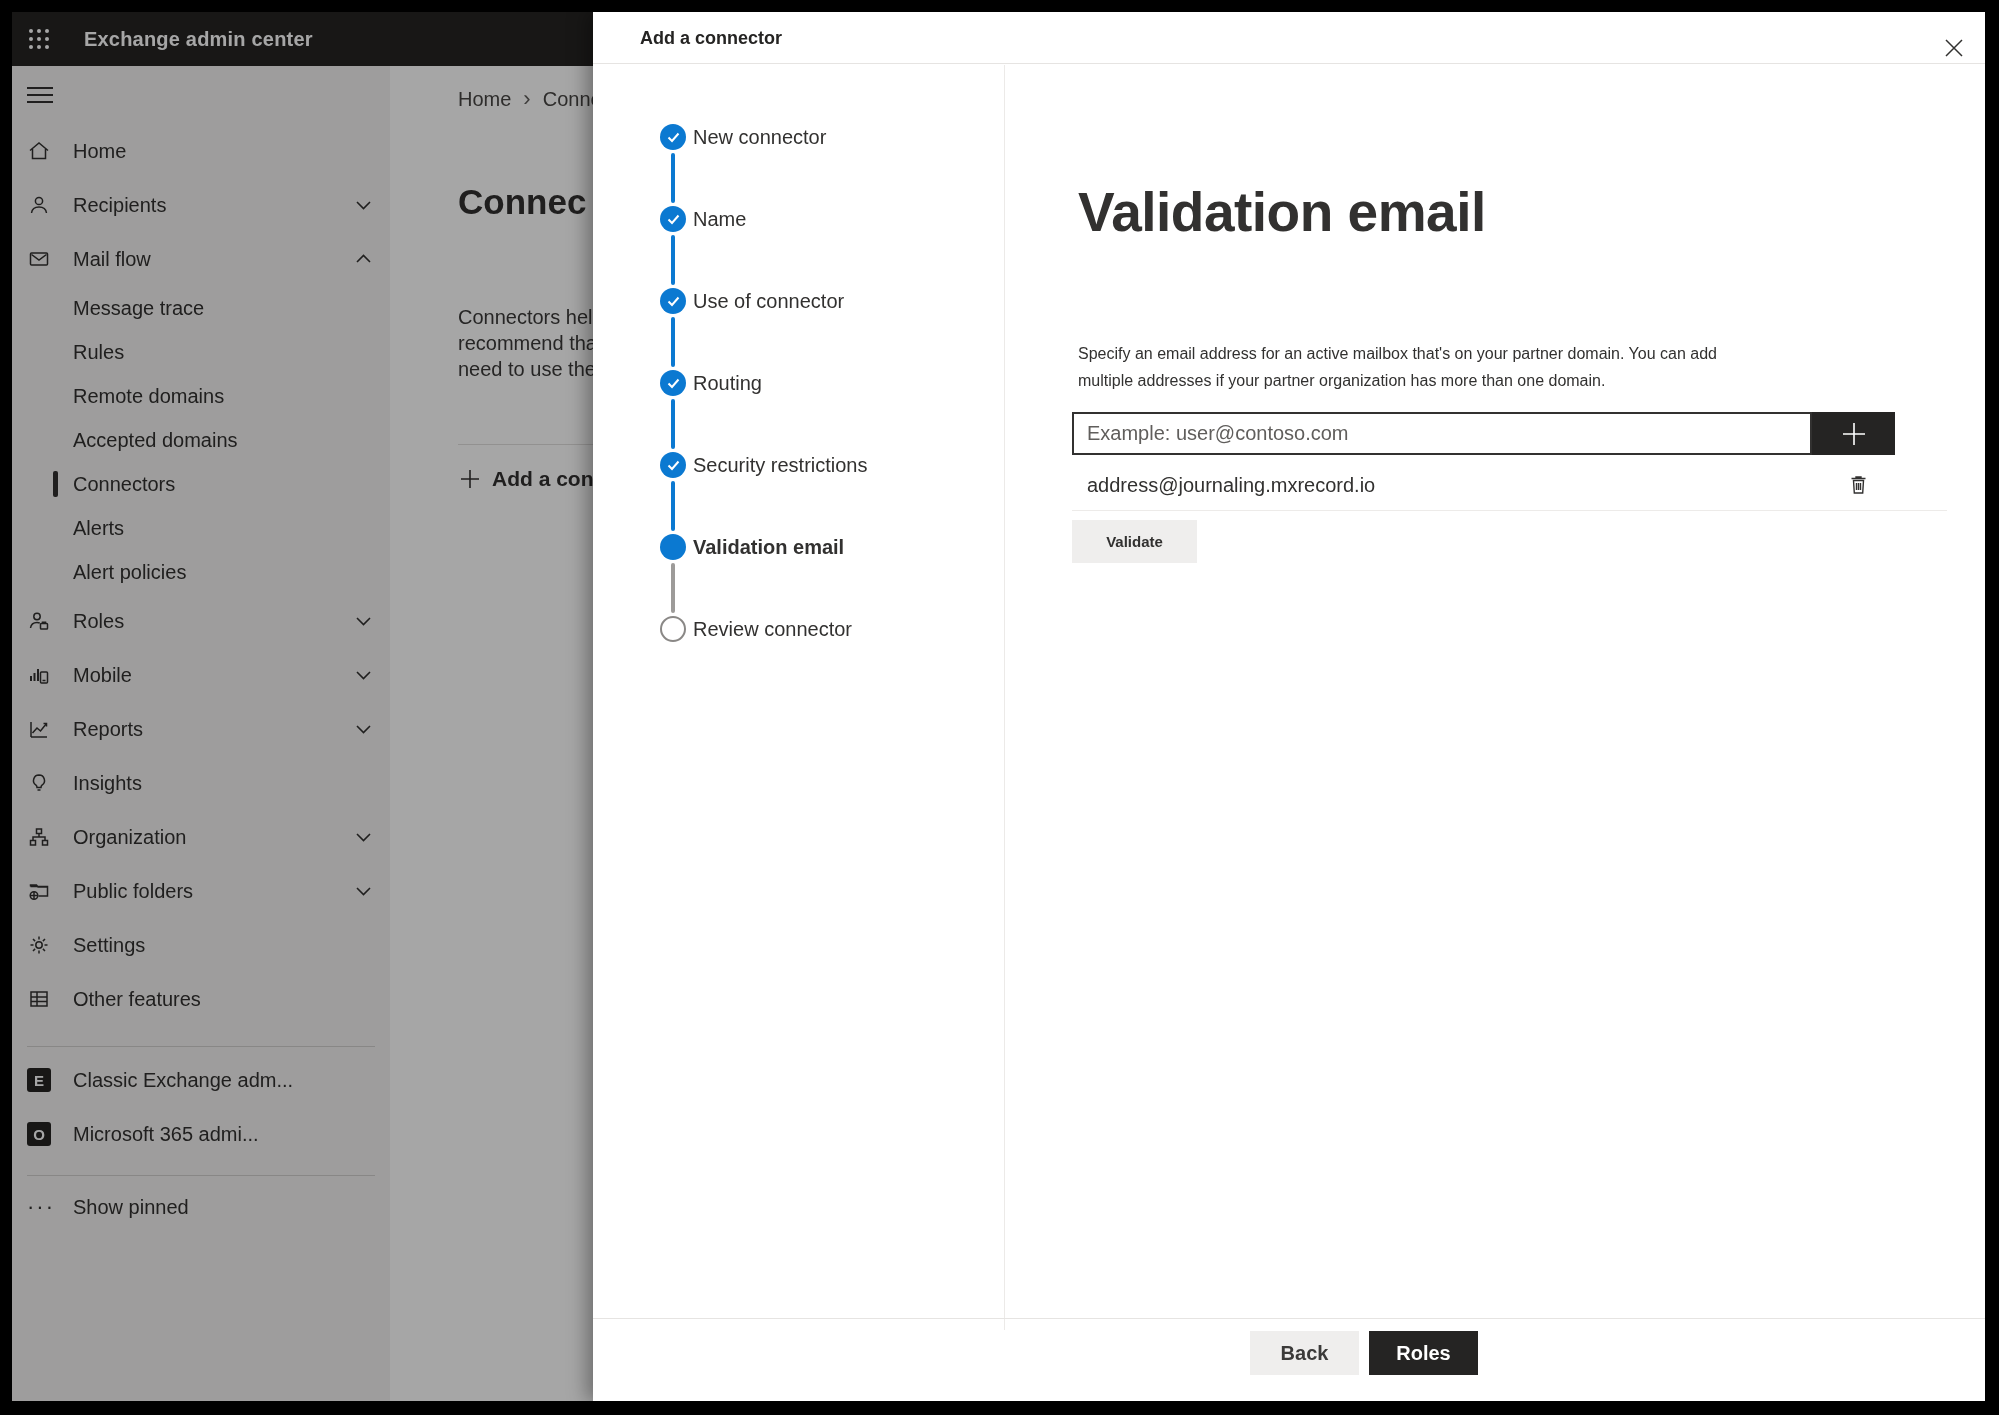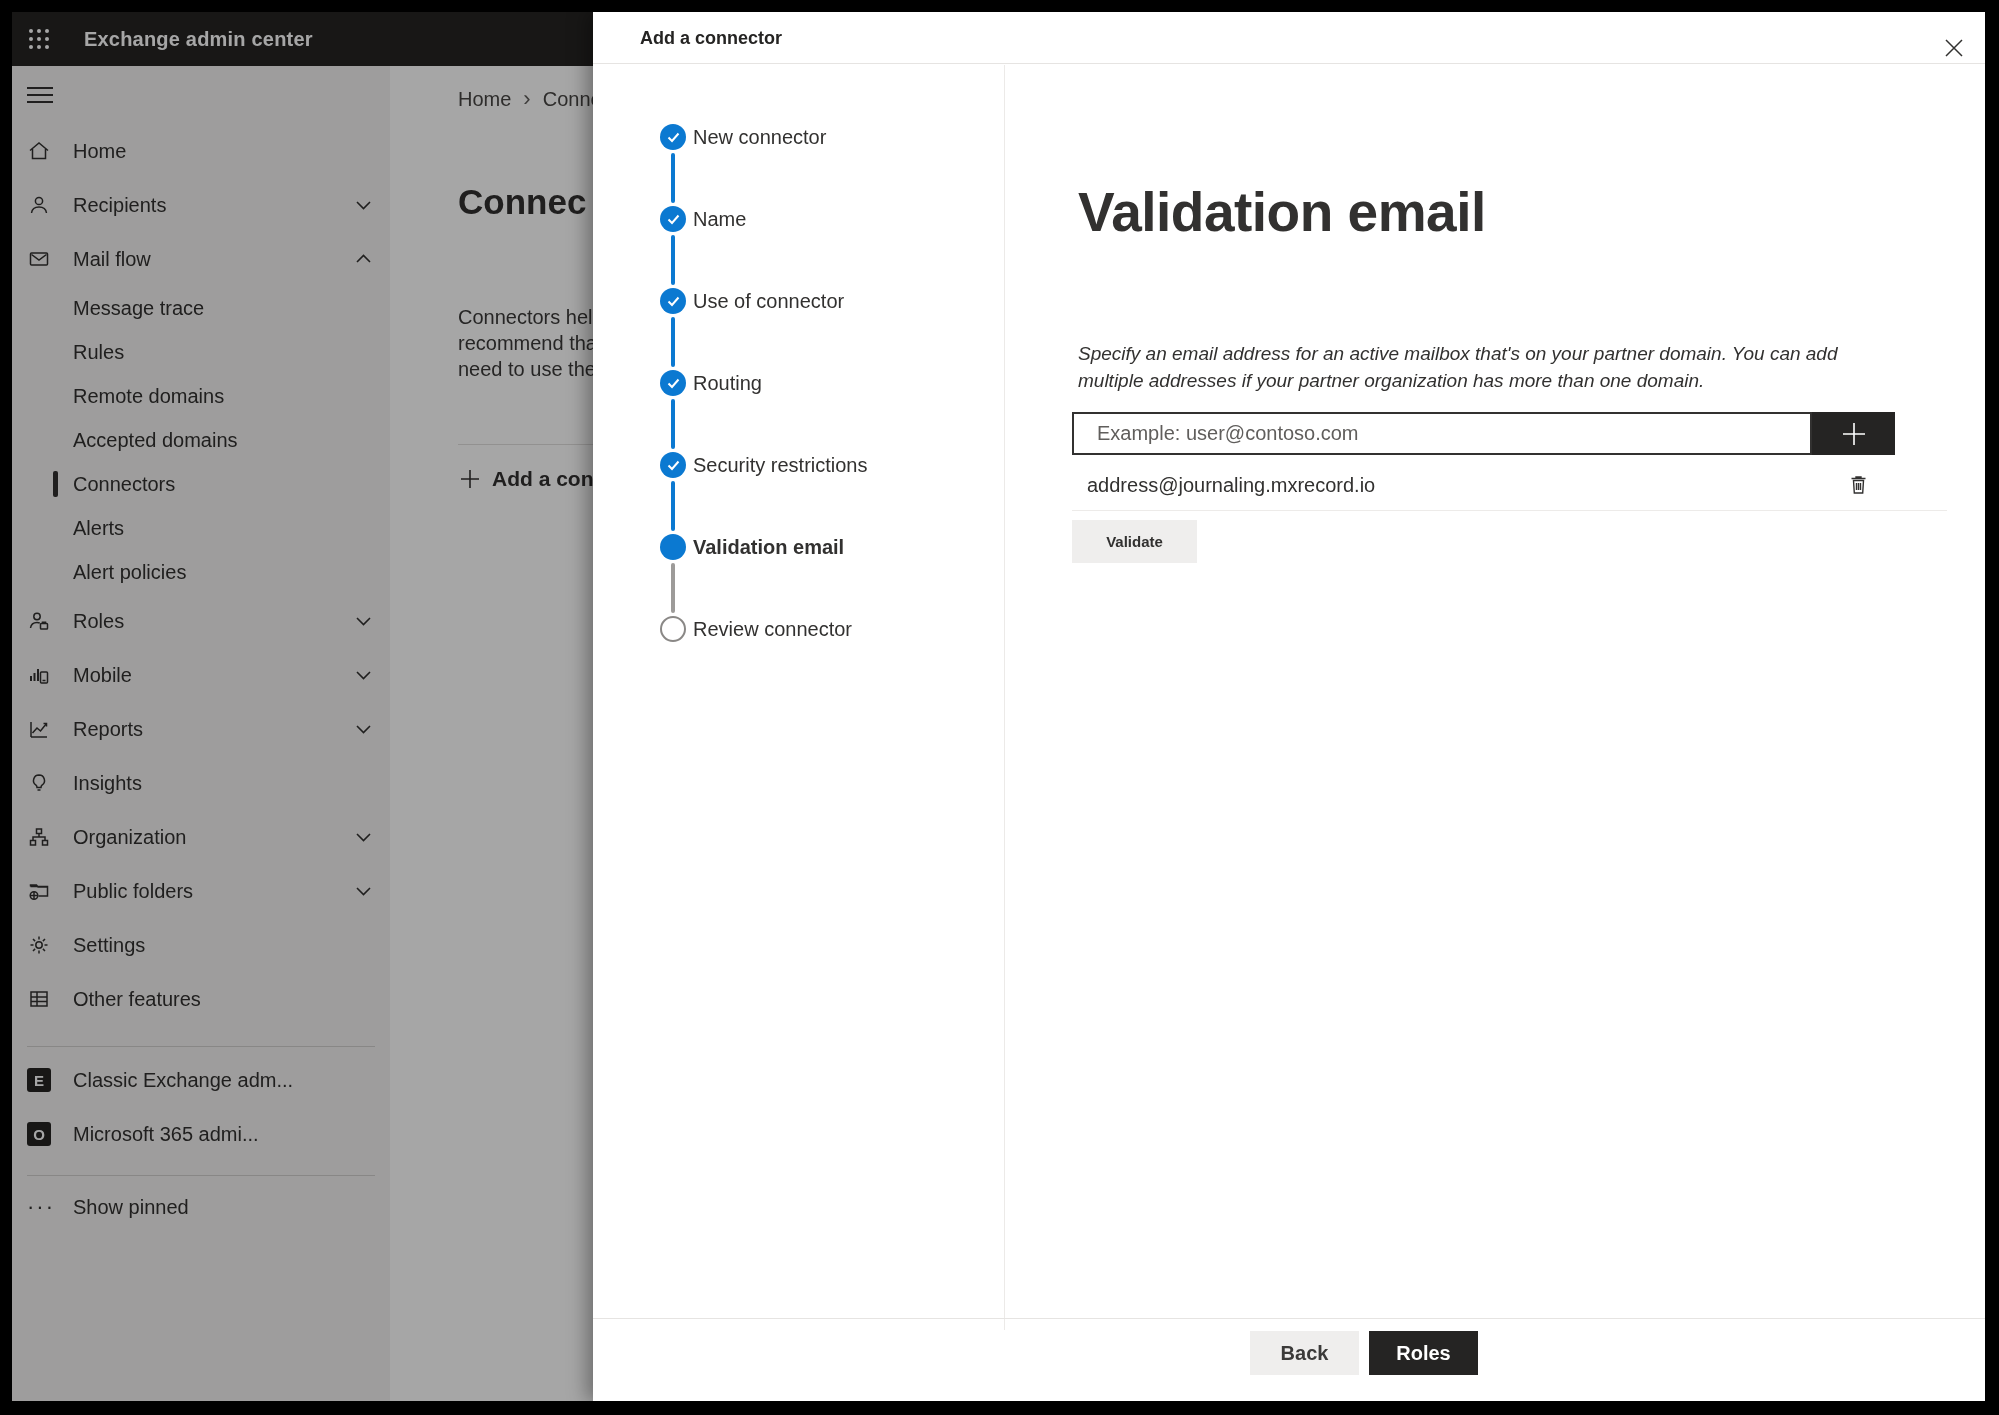--- a/index.html
+++ b/index.html
@@ -57,22 +57,22 @@
   .step .circ.done, .step .circ.current { background:#0b79d1; }
   .step .circ.todo { background:#fff; border:2px solid #8a8886; }
   .step .slabel { position:absolute; left:100px; font-size:20px; color:#323130; white-space:nowrap; }
   .step.current .slabel { font-weight:700; }
   .sline { position:absolute; left:78px; width:4px; height:50px; border-radius:2px; }
   .sline.blue { background:#0b79d1; }
   .sline.gray { background:#9d9b99; }
 
   
   .m-heading { position:absolute; left:485px; top:168px; font-size:55px; font-weight:700; color:#323130; white-space:nowrap; letter-spacing:-.5px; }
-  .m-desc { position:absolute; left:485px; top:328px; font-size:19px; line-height:27px; color:#323130; white-space:nowrap;font-style:italic; }
-  .email-input { position:absolute; left:479px; top:400px; width:740px; height:43px; border:2px solid #323130; background:#fff; font-size:20px; color:#6d28d9; padding:0 23px; font-family:inherit; outline:none; }
+  .m-desc { position:absolute; left:485px; top:328px; font-size:16px; line-height:27px; color:#323130; white-space:nowrap; }
+  .email-input { position:absolute; left:479px; top:400px; width:740px; height:43px; border:2px solid #323130; background:#fff; font-size:20px; color:#6d28d9; padding:0 13px; font-family:inherit; outline:none; }
   .email-input::placeholder { color:#605e5c; opacity:1; }
   .plus-btn { position:absolute; left:1219px; top:400px; width:83px; height:43px; background:#252423; border:none; display:flex; align-items:center; justify-content:center; cursor:pointer; }
   .addr-row { position:absolute; left:494px; top:458px; width:810px; height:30px; display:flex; align-items:center; }
   .addr-text { font-size:20px; color:#323130; }
   .trash-btn { position:absolute; left:1249px; top:456px; width:32px; height:32px; background:transparent; border:none; display:flex; align-items:center; justify-content:center; cursor:pointer; }
   .m-hdiv { position:absolute; left:479px; top:498px; width:875px; height:1px; background:#edebe9; }
   .validate-btn { position:absolute; left:479px; top:508px; width:125px; height:43px; background:#efeeed; border:none; font-size:15px; font-weight:700; color:#323130; font-family:inherit; cursor:pointer; }
   .m-footer { position:absolute; left:0; right:0; bottom:0; height:83px; border-top:1px solid #e6e4e2; }
   .back-btn { position:absolute; left:657px; top:12px; width:109px; height:44px; background:#efeeed; border:none; font-size:20px; font-weight:600; color:#3b3a39; font-family:inherit; cursor:pointer; }
   .next-btn { position:absolute; left:776px; top:12px; width:109px; height:44px; background:#252423; border:none; font-size:20px; font-weight:600; color:#fff; font-family:inherit; cursor:pointer; }

